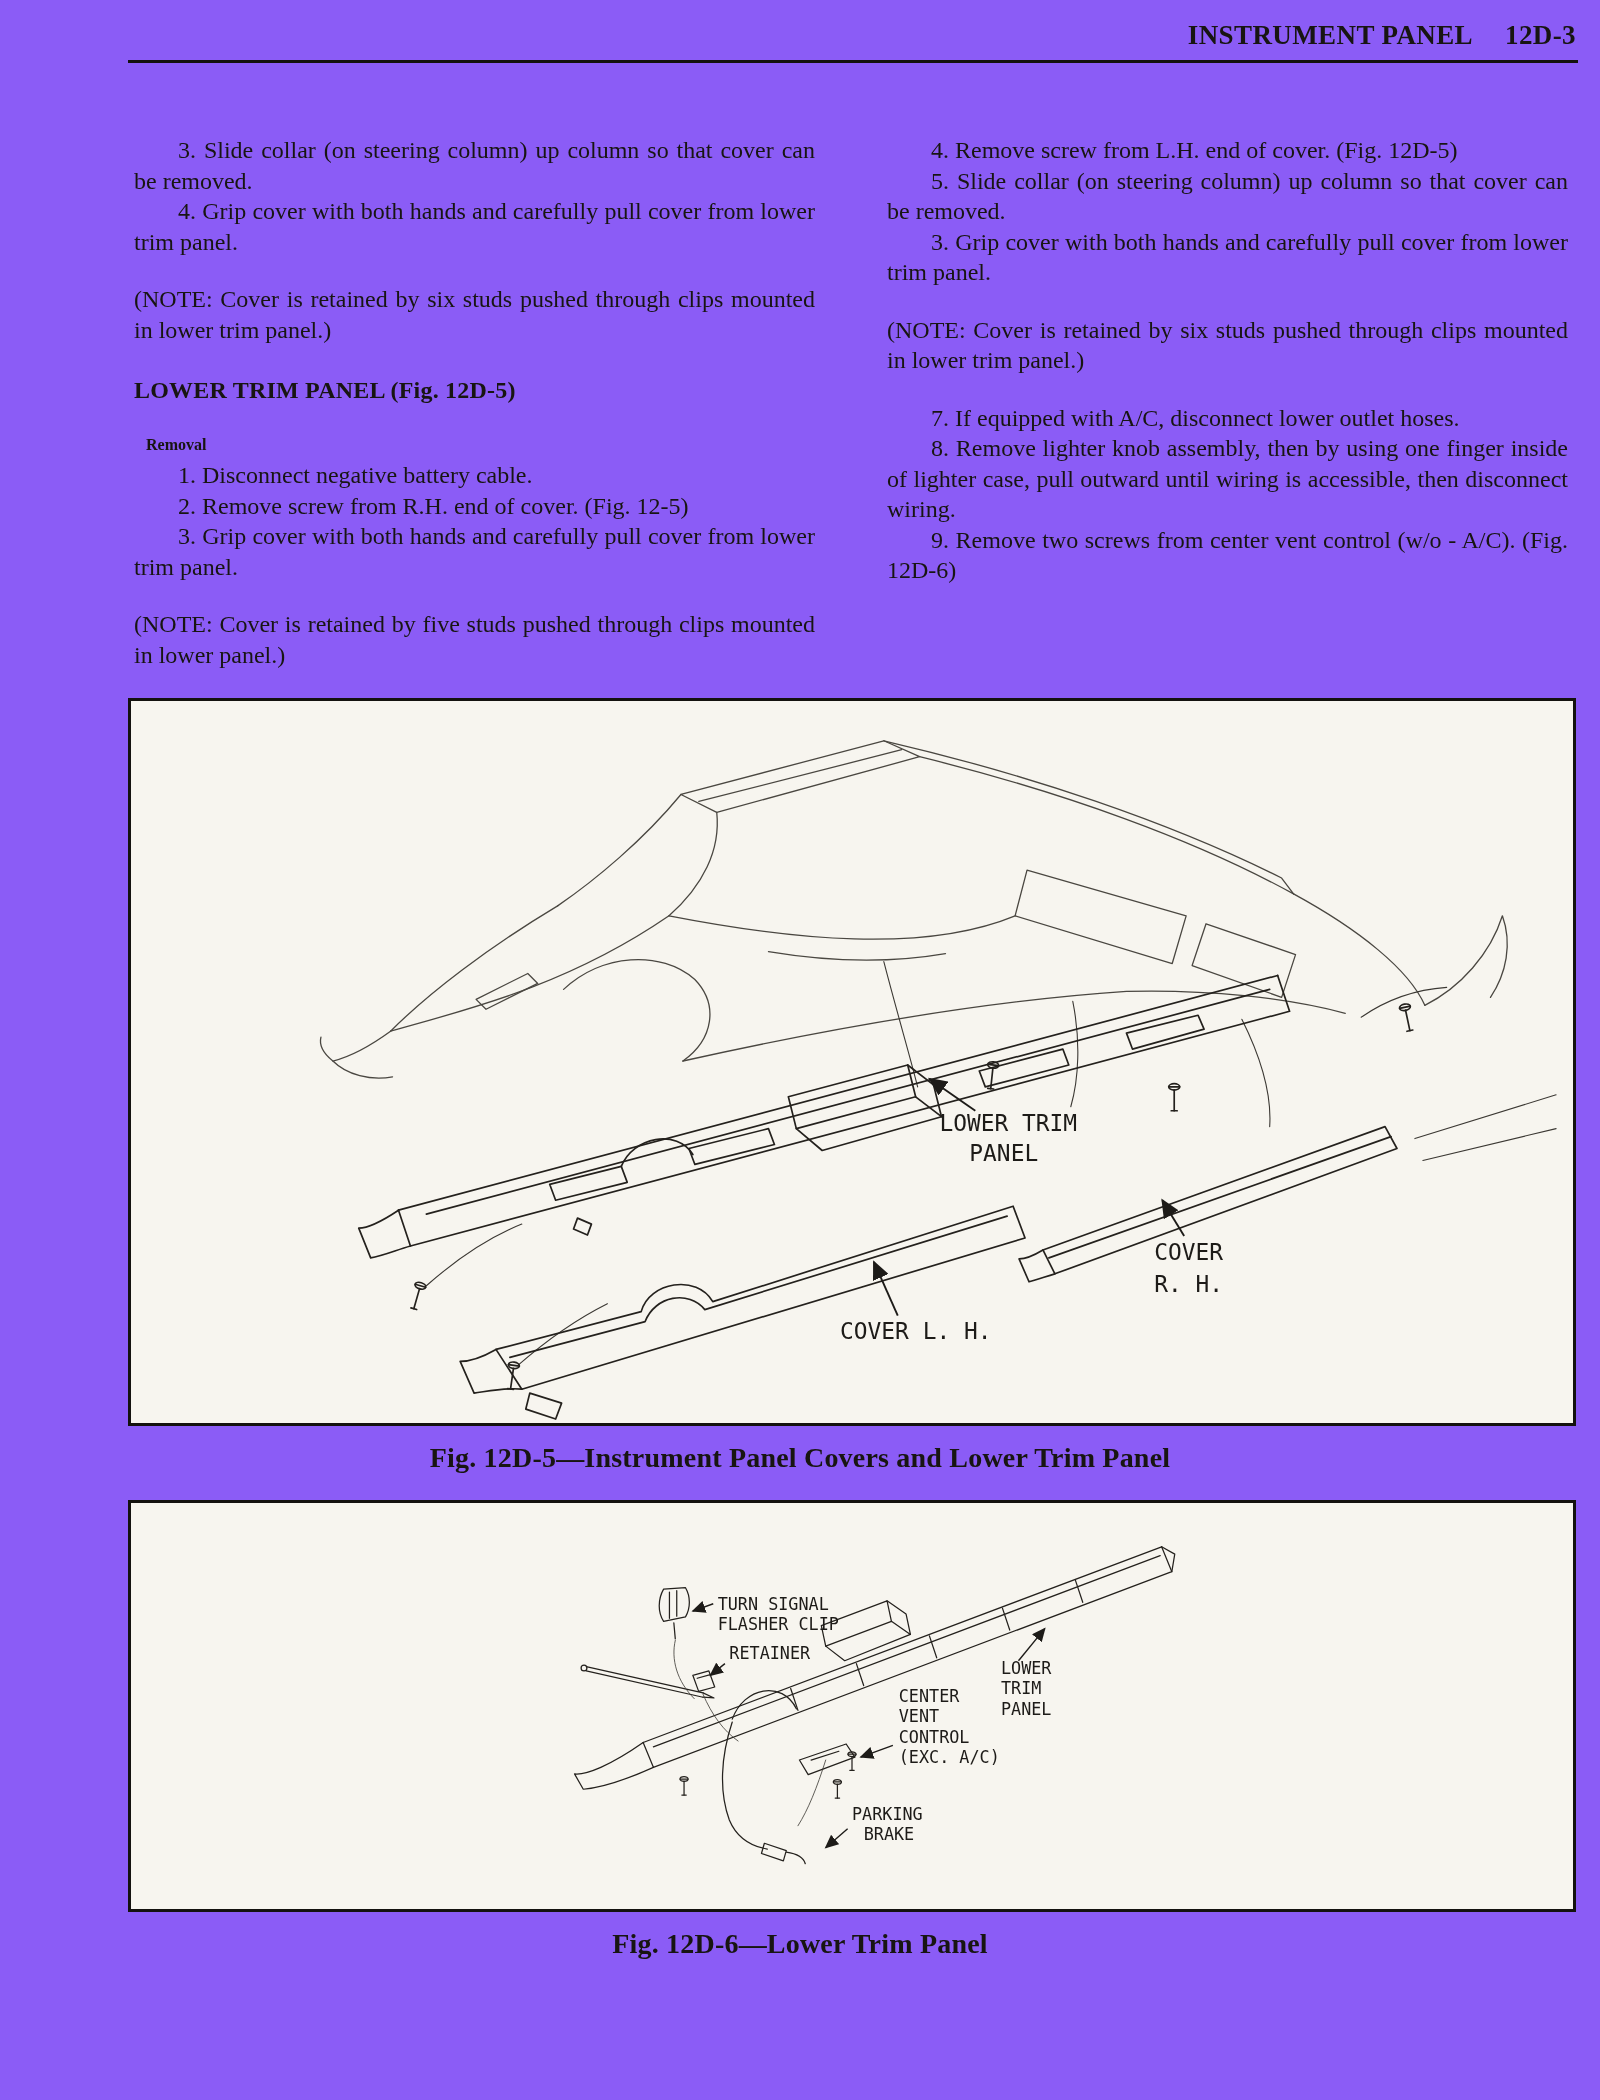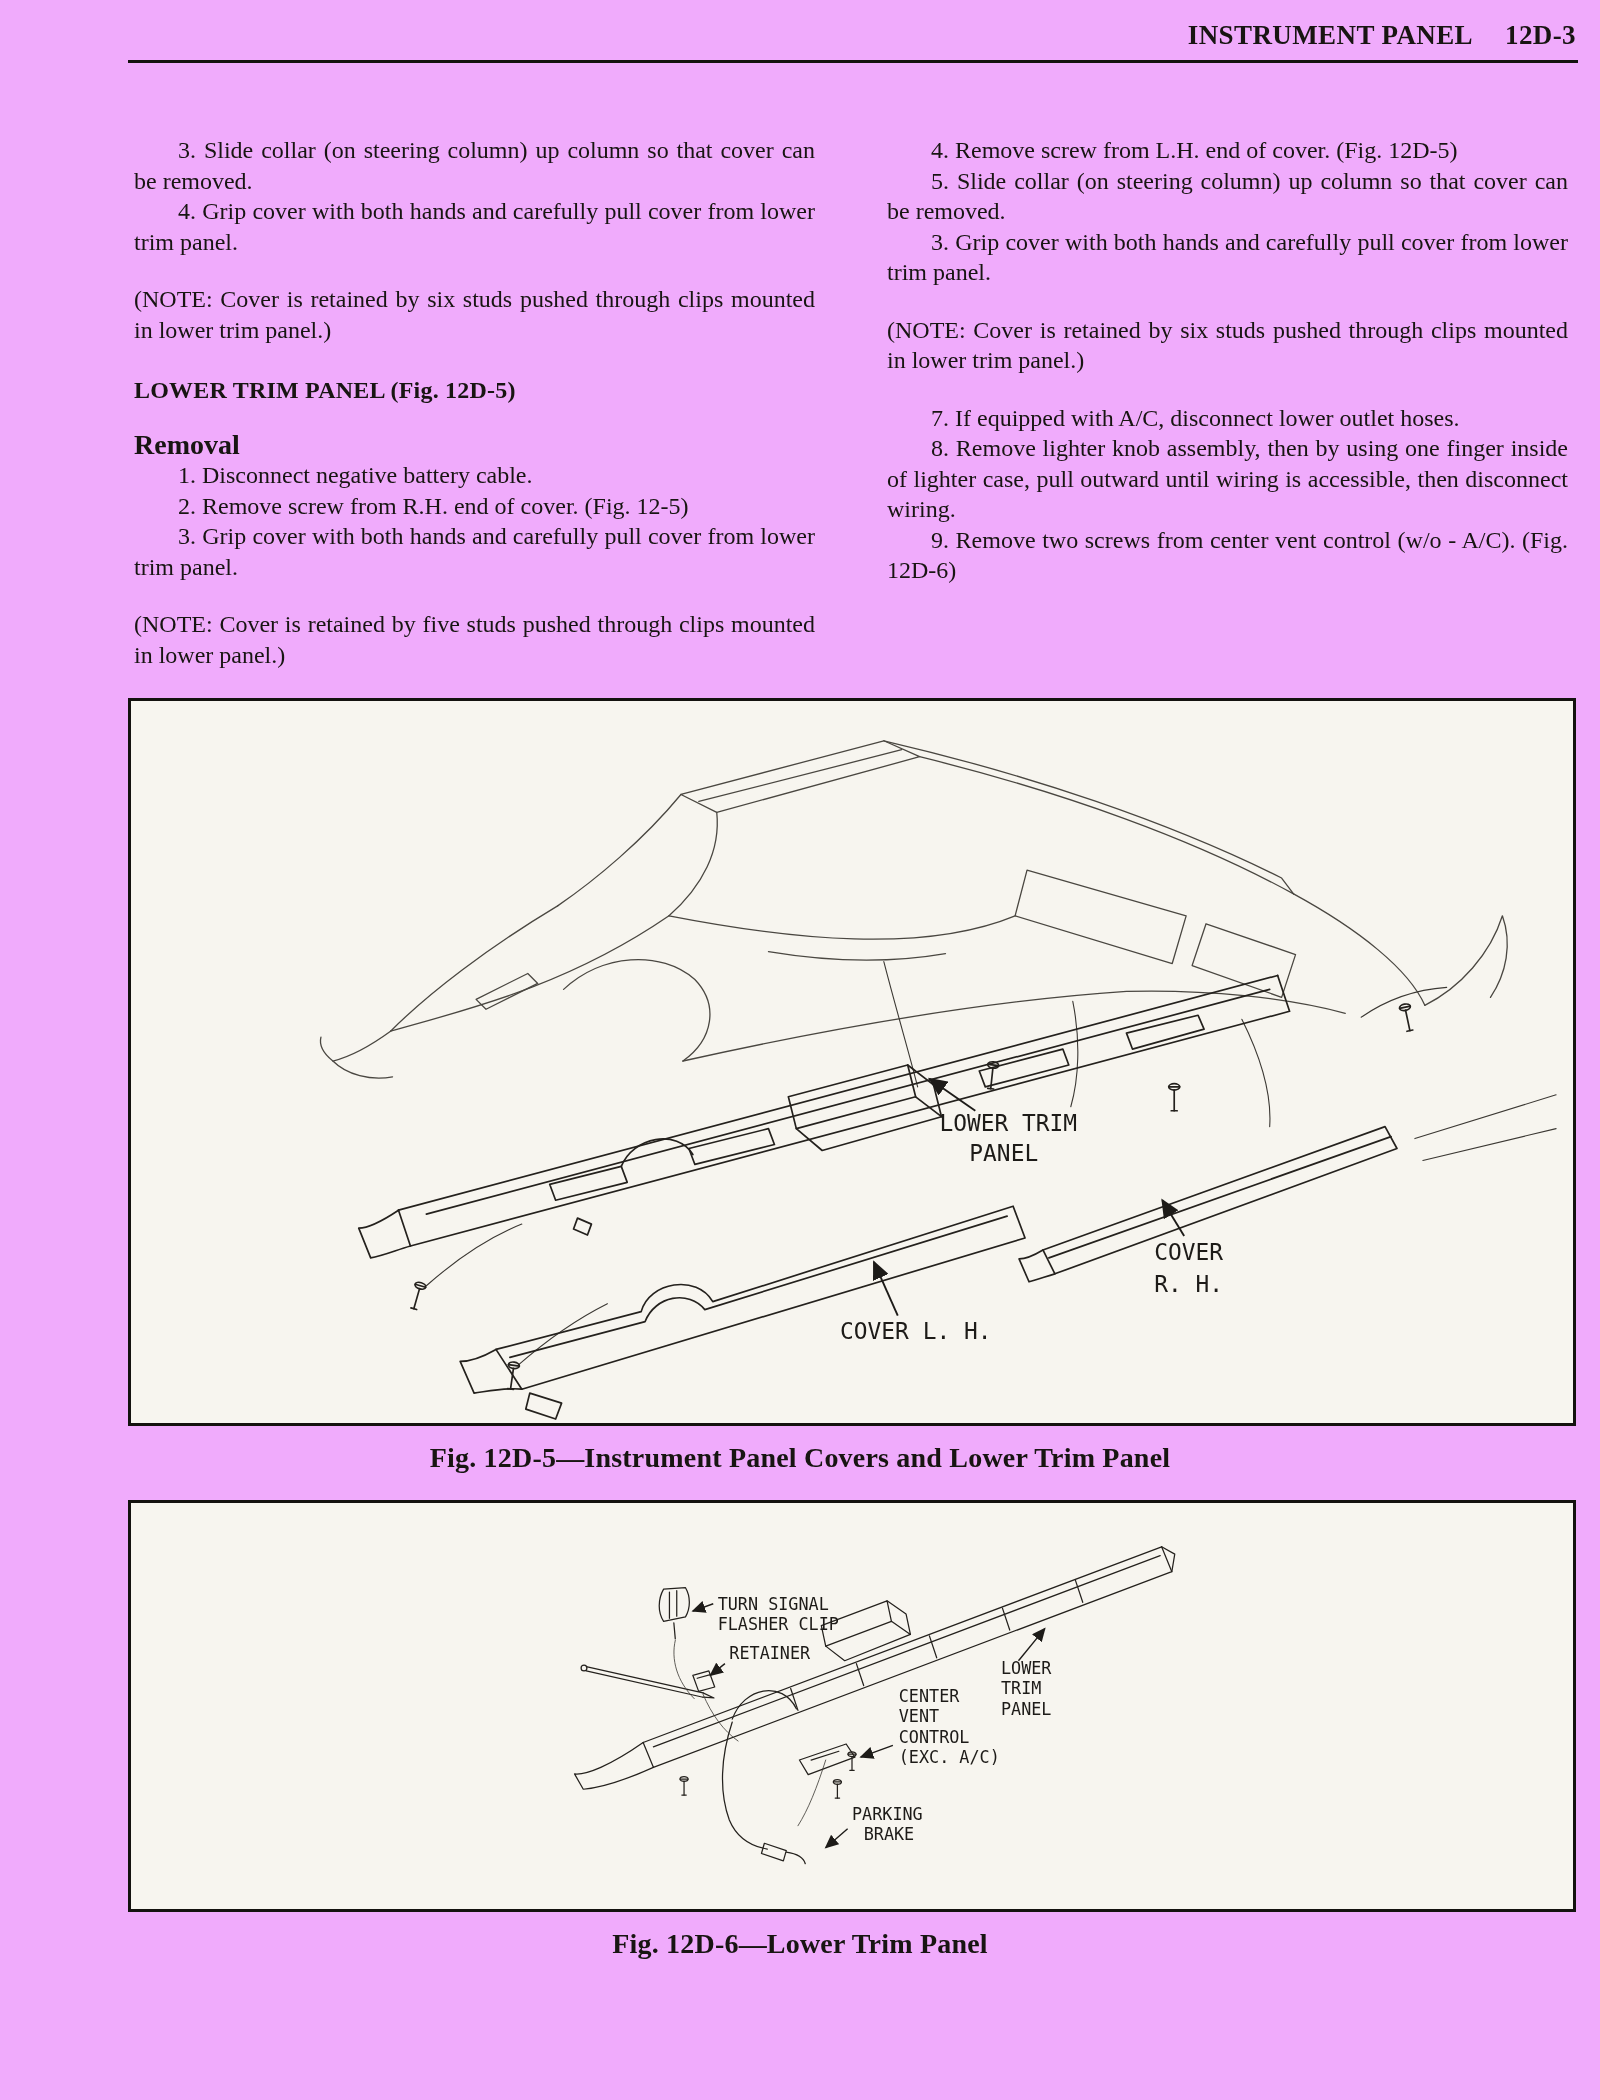--- a/index.html
+++ b/index.html
@@ -5,21 +5,21 @@
   * { box-sizing: border-box; }
   html, body { margin: 0; padding: 0; }
   body {
     width: 1600px; height: 2100px;
     background: #e8e6e0;
     font-family: "Liberation Serif", serif;
   }
   .page {
     position: relative;
     width: 1600px; height: 2100px;
-    background: #f0abfc;
+    background: #8b5cf6;
     color: #181512;
     overflow: hidden;
   }
   .page-header {
     padding: 20px 24px 0 134px;
     display: flex; justify-content: flex-end; align-items: baseline;
     font-weight: 700; font-size: 27px; letter-spacing: 0.4px;
   }
   .page-header .pn { margin-left: 32px; }
   .header-rule {
@@ -36,21 +36,21 @@
     text-align: justify;
   }
   .col p { margin: 0; }
   .step { text-indent: 44px; }
   .note { text-indent: 0; }
   .mt { margin-top: 27px !important; }
   .section-heading {
     font-size: 24px; font-weight: 700; margin: 30px 0 0 0; letter-spacing: 0.2px;
   }
   .sub-heading {
-    font-size: 28px; font-weight: 700; margin: 24px 0 0 0;
+    font-size: 16px; font-weight: 700; margin: 24px 0 0 12px;
   }
   .figure-box {
     margin: 28px 24px 0 128px;
     height: 728px;
     border: 3px solid #14120f;
     background: #f7f5ef;
   }
   #figure2-box { height: 412px; margin-top: 26px; }
   .figure-box svg { display: block; width: 100%; height: 100%; }
   .figure-caption {

